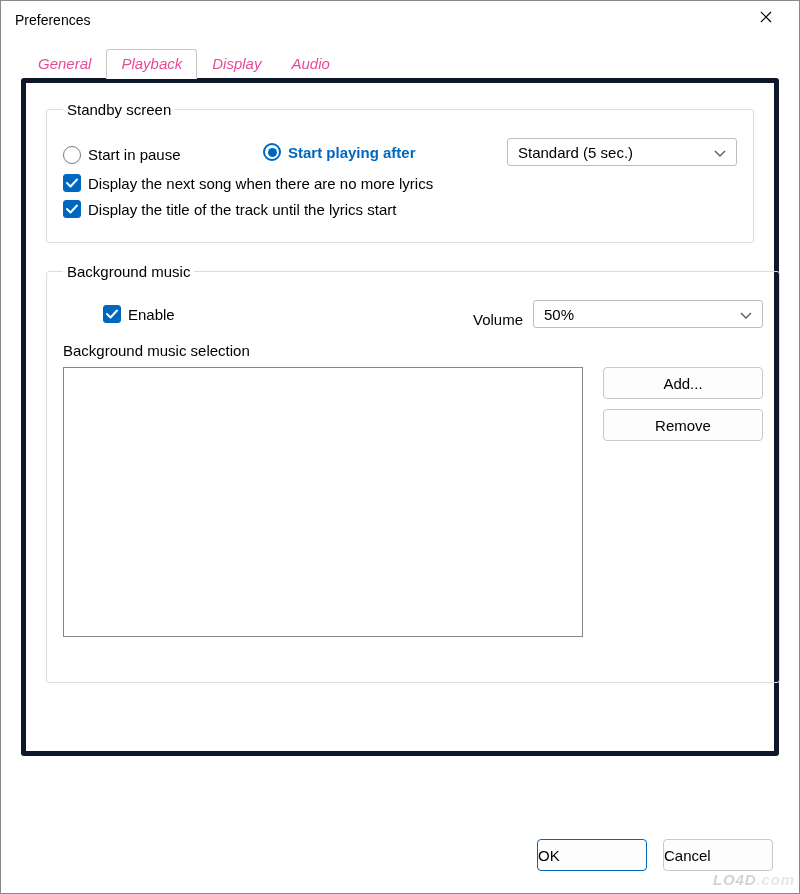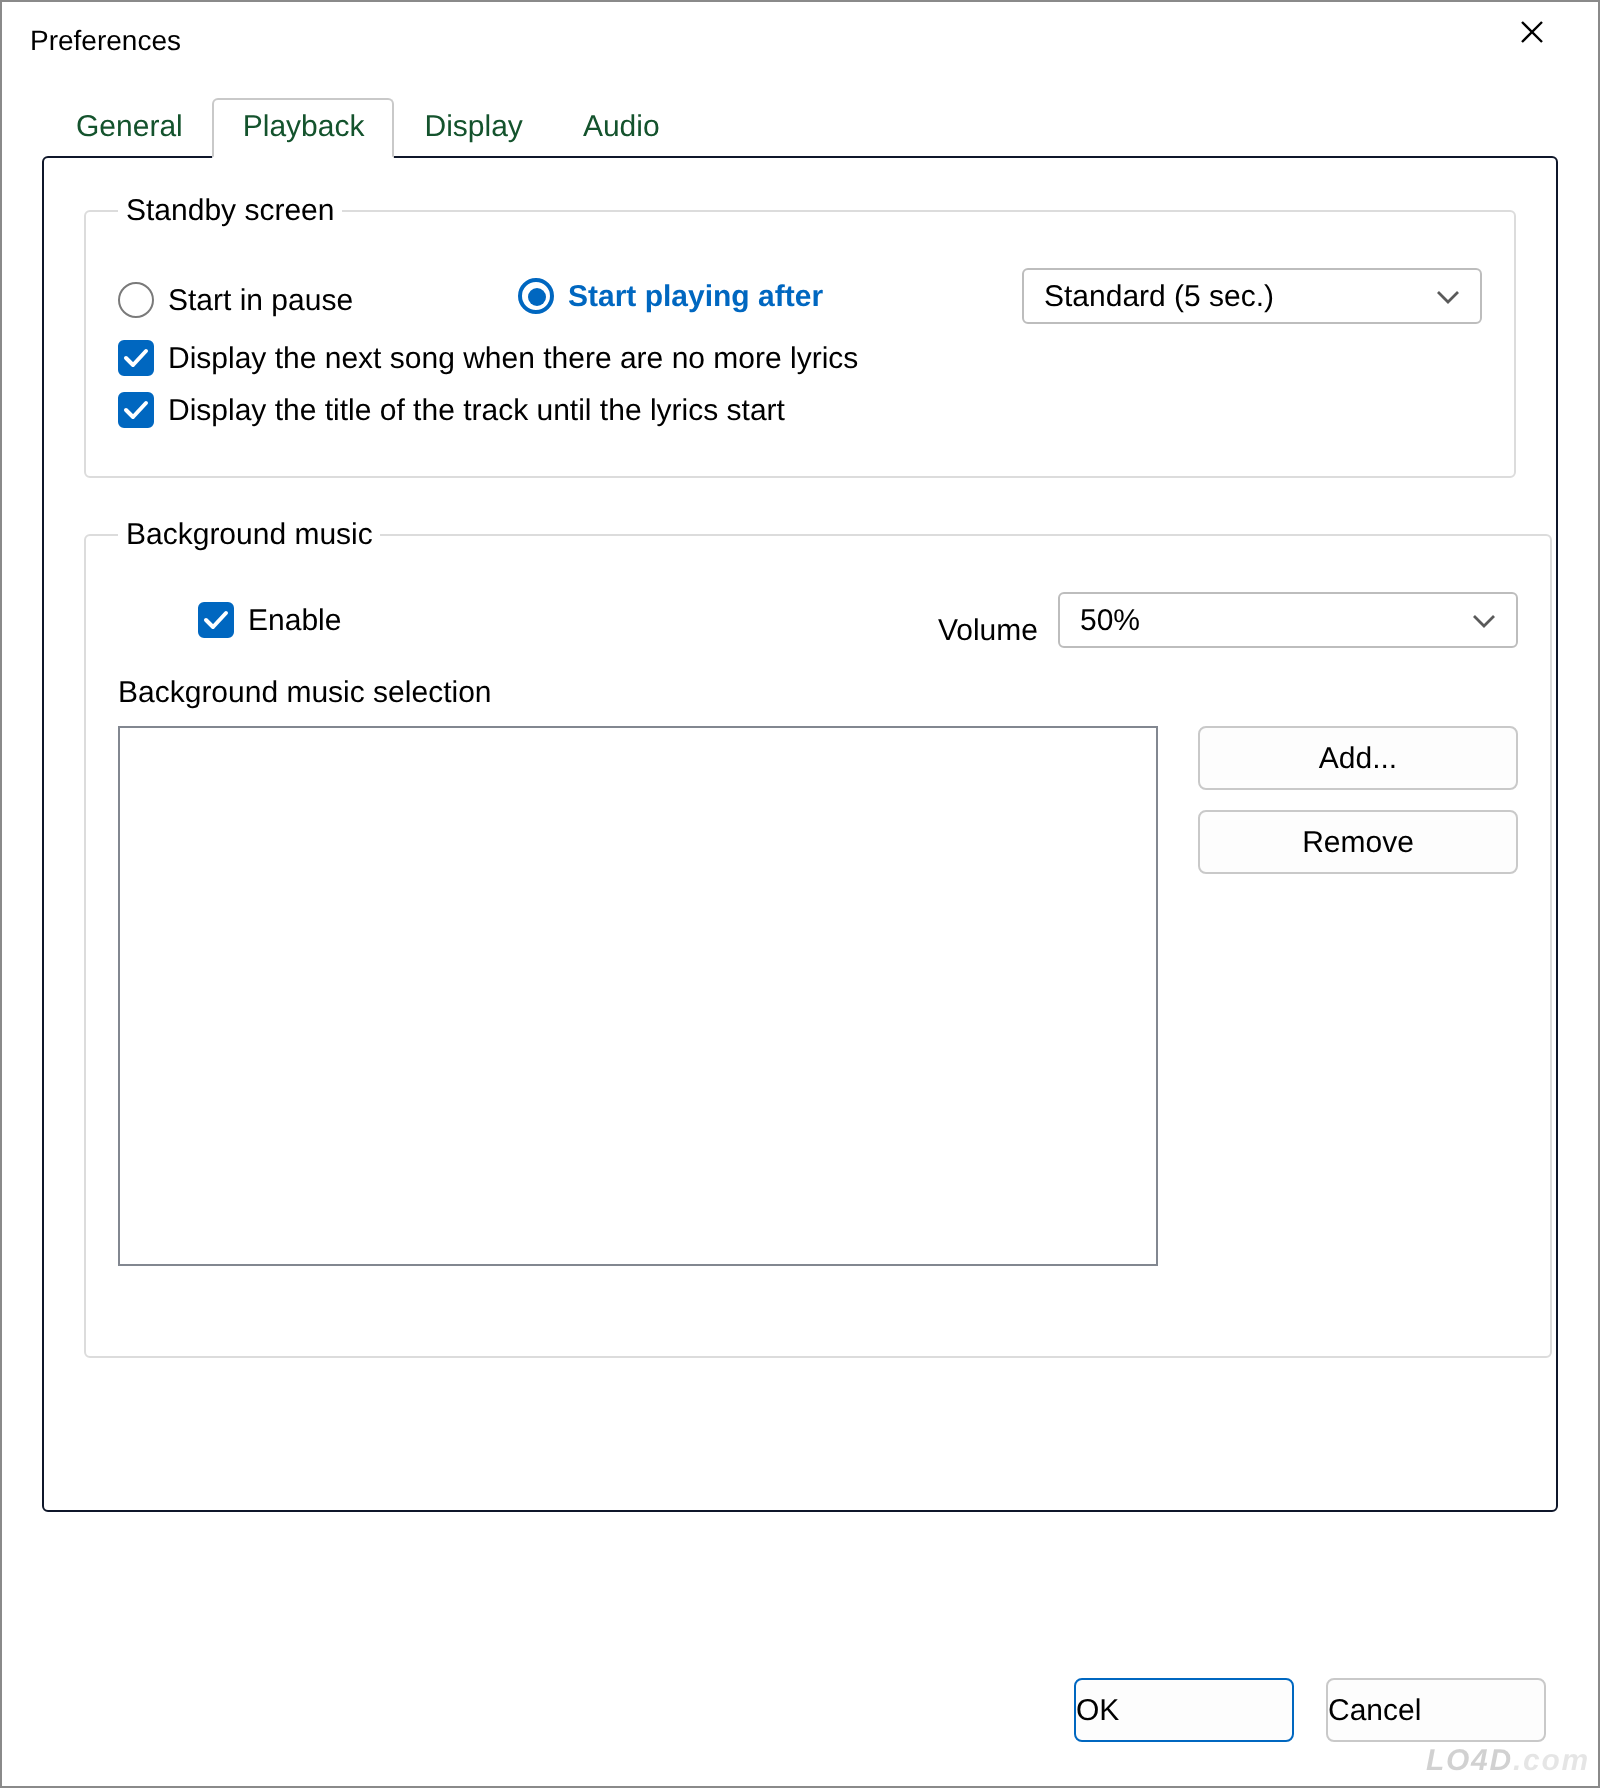--- a/index.html
+++ b/index.html
@@ -56,34 +56,35 @@
       display: flex;
       margin-left: 2px;
       position: relative;
       z-index: 2;
     }
     .tab {
       padding: 5px 14px 6px 14px;
       border: 1px solid transparent;
       border-bottom: none;
       background: transparent;
-      color: #14532d;
+      color: #ec4899;
       cursor: pointer;
       border-radius: 3px 3px 0 0;
       margin-right: 0;
+      font-style: italic;
     }
     .tab.active {
       background: #fff;
       border: 1px solid #c9c9c9;
       border-bottom: 1px solid #fff;
       margin-bottom: -1px;
       z-index: 3;
     }
     .tab-panel {
-      border: 1px solid #0f172a;
+      border: 5px solid #0f172a;
       border-radius: 3px;
       margin-top: 0;
       padding: 18px 20px 24px 20px;
       background: #fff;
       position: relative;
       z-index: 1;
       height: 678px;
     }
     fieldset.group {
       border: 1px solid #dcdcdc;

